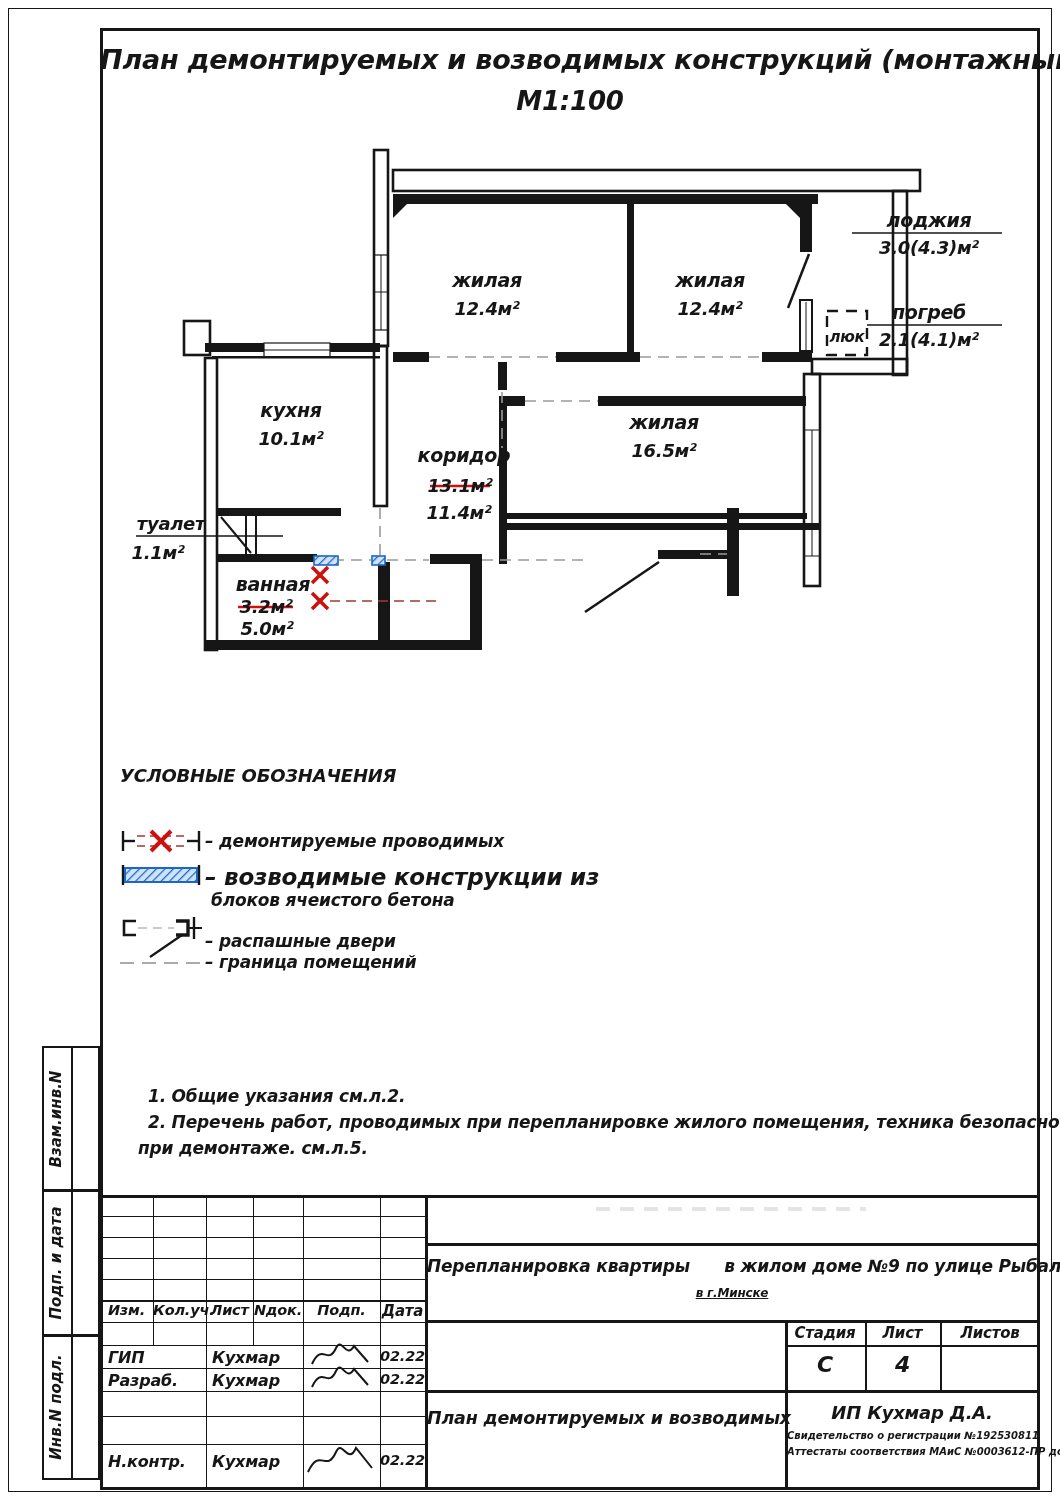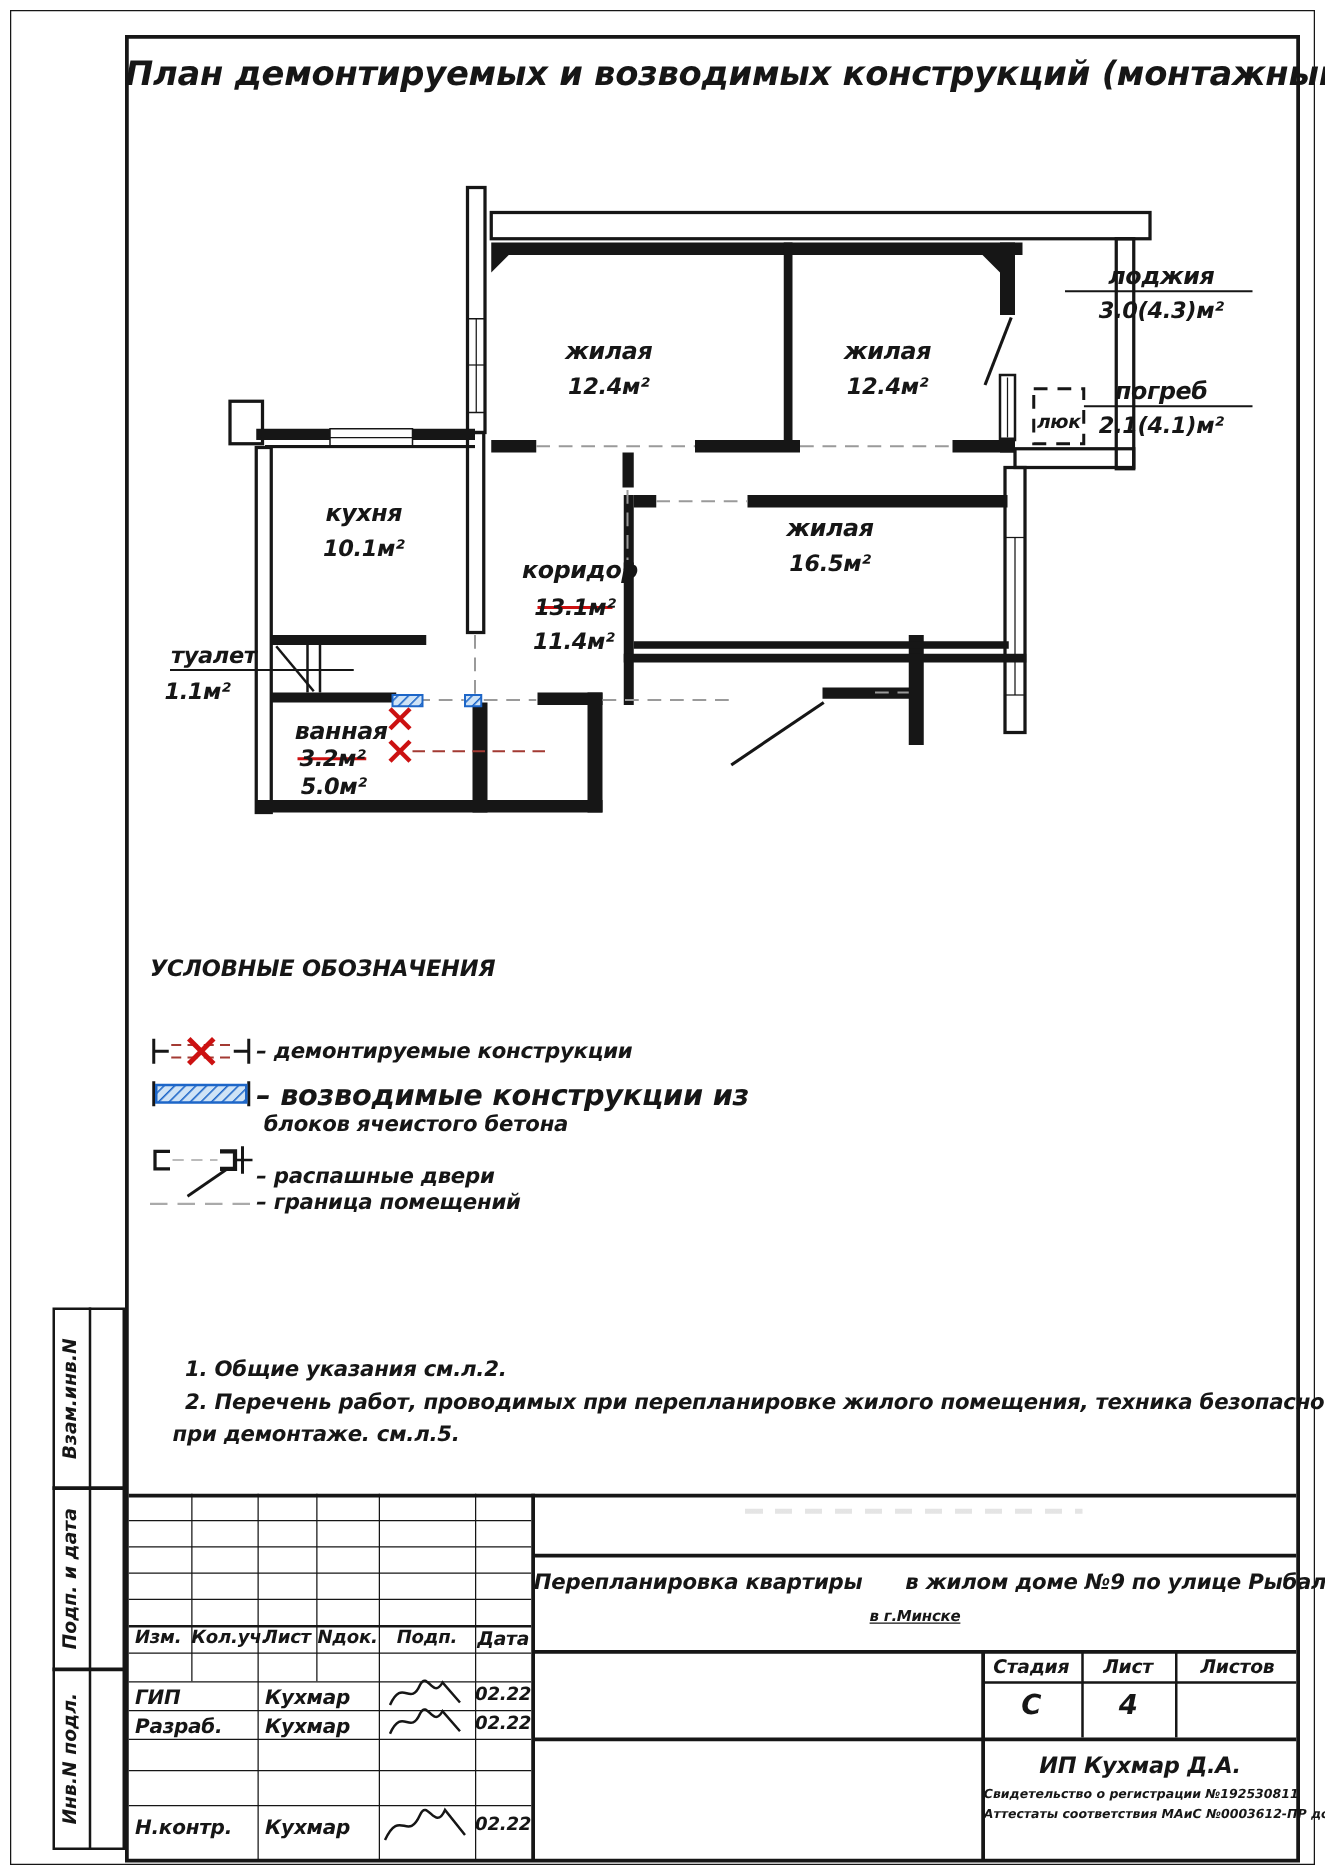--- a/index.html
+++ b/index.html
@@ -19,20 +19,21 @@
 </style>
 </head>
 <body>
 
 <div id="page">
 
   <div class="abs" style="left:8px;top:8px;width:1044px;height:1484px;border:1.5px solid #161616;box-sizing:border-box;"></div>
   <div class="abs" style="left:100px;top:28px;width:940px;height:1462px;border:3px solid #161616;box-sizing:border-box;"></div>
 
   <div class="txt ctr" style="left:100px;top:44px;width:940px;font-size:27px;">План демонтируемых и возводимых конструкций (монтажный).</div>
+  <div class="txt ctr" style="left:100px;top:86px;width:940px;font-size:26px;">М1:100</div>
 
   <svg class="abs" style="left:0;top:0;" width="1060" height="700" viewBox="0 0 1060 700">
     <defs>
       <pattern id="bluehatch" width="6" height="6" patternUnits="userSpaceOnUse" patternTransform="rotate(45)">
         <rect width="6" height="6" fill="#cfe3f6"></rect>
         <line x1="0" y1="0" x2="0" y2="6" stroke="#1d66c8" stroke-width="2.5"></line>
       </pattern>
     </defs>
 
     <g stroke="#161616" stroke-width="2.6" fill="none">
@@ -168,21 +169,21 @@
       </g>
     <g stroke="#a33a33" stroke-width="1.6" stroke-dasharray="8 5">
         <line x1="19" y1="8" x2="67" y2="8"></line>
         <line x1="19" y1="18" x2="67" y2="18"></line>
       </g>
     <g stroke="#cc1111" stroke-width="4">
         <line x1="33" y1="3" x2="53" y2="23"></line>
         <line x1="53" y1="3" x2="33" y2="23"></line>
       </g>
   </svg>
-  <div class="txt" style="left:205px;top:831px;font-size:17px;">– демонтируемые конструкции</div>
+  <div class="txt" style="left:205px;top:831px;font-size:17px;">– демонтируемые проводимых</div>
 
   <svg class="abs" style="left:118px;top:864px;" width="86" height="22" viewBox="0 0 86 22">
     <defs>
         <pattern id="bluehatch2" width="6" height="6" patternUnits="userSpaceOnUse" patternTransform="rotate(45)">
       <rect width="6" height="6" fill="#cfe3f6"></rect>
           <line x1="0" y1="0" x2="0" y2="6" stroke="#1d66c8" stroke-width="2.5"></line>
         </pattern>
       </defs>
     <g stroke="#161616" stroke-width="2.4">
         <line x1="5" y1="1" x2="5" y2="21"></line>
@@ -282,18 +283,19 @@
   <div class="txt ctr pre" style="left:427px;top:1256px;width:610px;font-size:17px;">Перепланировка квартиры      в жилом доме №9 по улице Рыбалко</div>
   <div class="txt ctr" style="left:427px;top:1286px;width:610px;font-size:12px;text-decoration:underline;">в г.Минске</div>
 
   <div class="txt ctr" style="left:785px;top:1324px;width:80px;font-size:15px;">Стадия</div>
   <div class="txt ctr" style="left:865px;top:1324px;width:75px;font-size:15px;">Лист</div>
   <div class="txt ctr" style="left:940px;top:1324px;width:100px;font-size:15px;">Листов</div>
   <div class="txt ctr" style="left:785px;top:1352px;width:80px;font-size:22px;">С</div>
   <div class="txt ctr" style="left:865px;top:1352px;width:75px;font-size:22px;">4</div>
   <div class="txt ctr" style="left:940px;top:1352px;width:100px;font-size:22px;"></div>
 
+  <div class="txt ctr" style="left:427px;top:1408px;width:358px;font-size:17.5px;">План демонтируемых и возводимых</div>
 
   <div class="txt ctr" style="left:787px;top:1402px;width:250px;font-size:18px;text-align:center;">ИП Кухмар Д.А.</div>
   <div class="txt ctr" style="left:787px;top:1430px;width:250px;font-size:10px;letter-spacing:0;">Свидетельство о регистрации №192530811</div>
   <div class="txt ctr" style="left:787px;top:1446px;width:250px;font-size:10px;letter-spacing:0;">Аттестаты соответствия МАиС №0003612-ПР до 09.04.2026</div>
 
 </div>
 
 </body></html>

